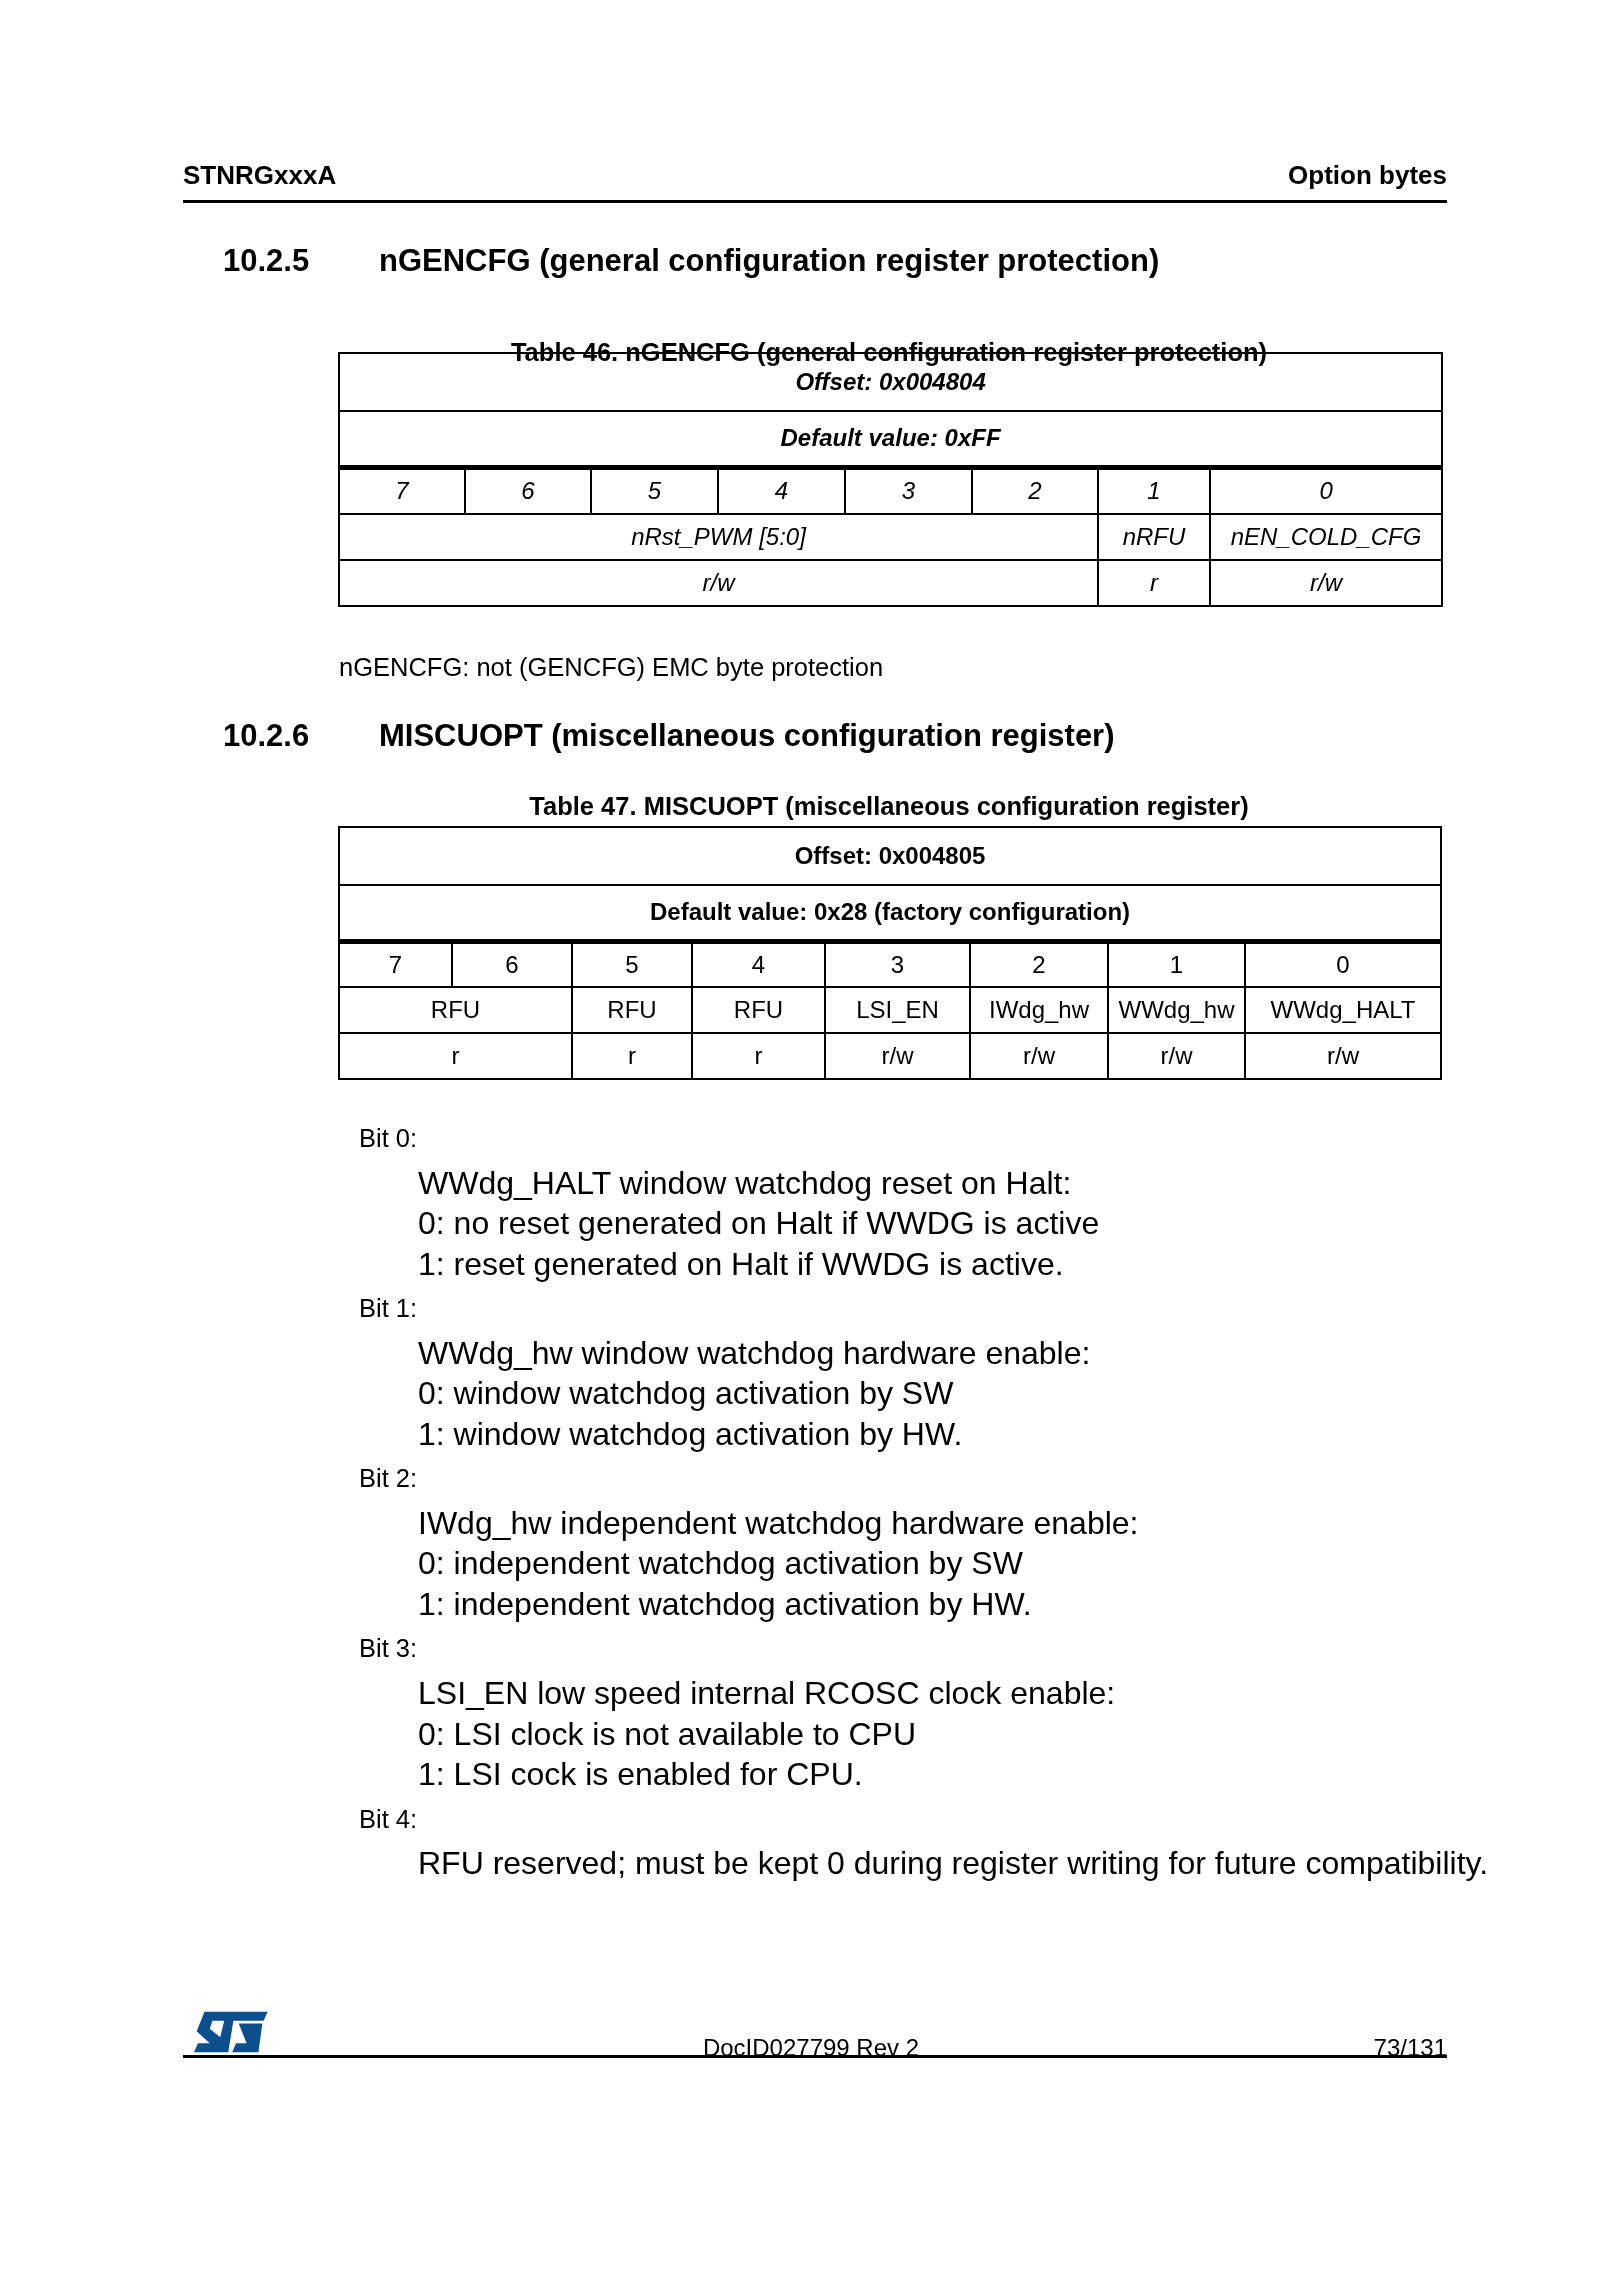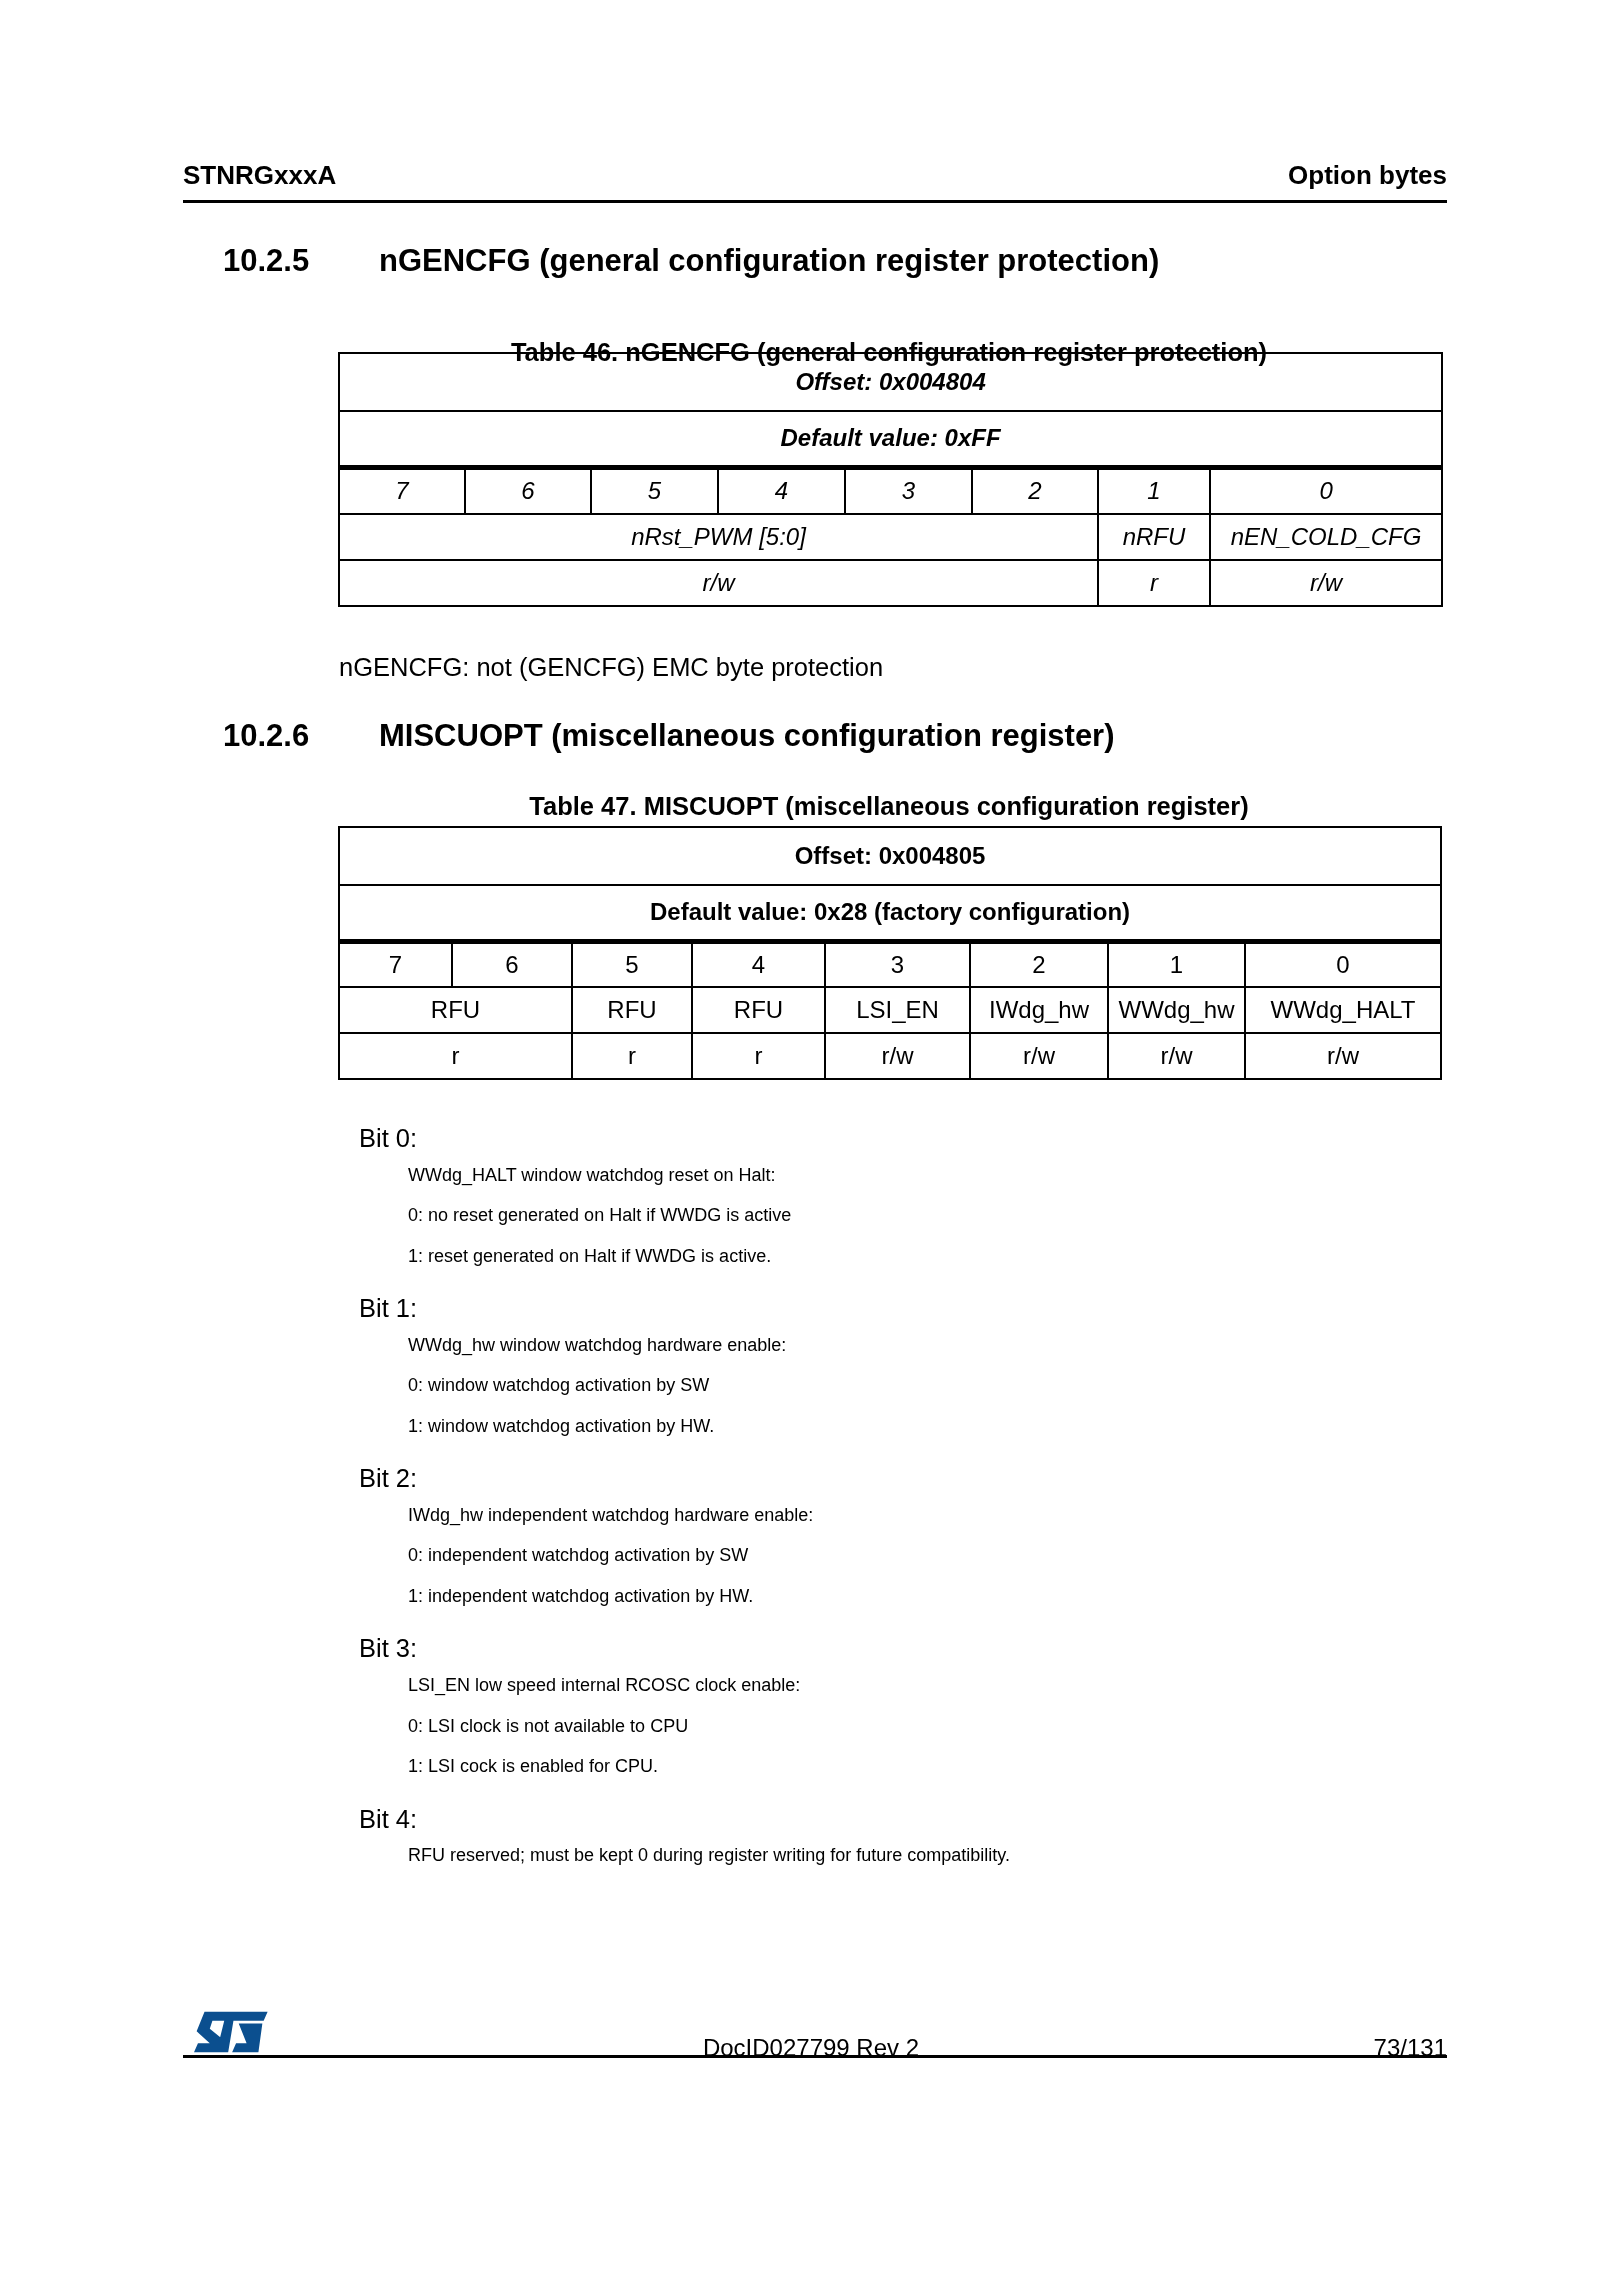--- a/index.html
+++ b/index.html
@@ -23,21 +23,21 @@
     font-size: 24px;
   }
   table.reg td {
     border: 2px solid #000; text-align: center; vertical-align: middle;
     padding: 0; white-space: nowrap;
   }
   table.reg tr.hdr-row td { font-weight: bold; }
   table.reg tr.bit-row td { border-top: 5.9px solid #000; }
   .bits { left: 339px; margin-left: 20px; }
   .bit-label { position: absolute; left: 0; font-size: 25.5px; }
-  .bit-line { position: absolute; left: 49px; font-size: 18px; white-space: nowrap; }
+  .bit-line { position: absolute; left: 59px; font-size: 32px; white-space: nowrap; }
   .footer-doc { top: 2034px; left: 0; width: 1622px; text-align: center; font-size: 24px; }
   .footer-page { top: 2034px; right: 175px; font-size: 24px; margin-left: 20px; }
   .logo { left: 190px; top: 2009px; width: 79px; height: 46px; }
 </style>
 </head>
 <body>
 
 <div class="abs hdr-left">STNRGxxxA</div>
 <div class="abs hdr-right">Option bytes</div>
 <div class="abs rule" style="top:200px;"></div>

